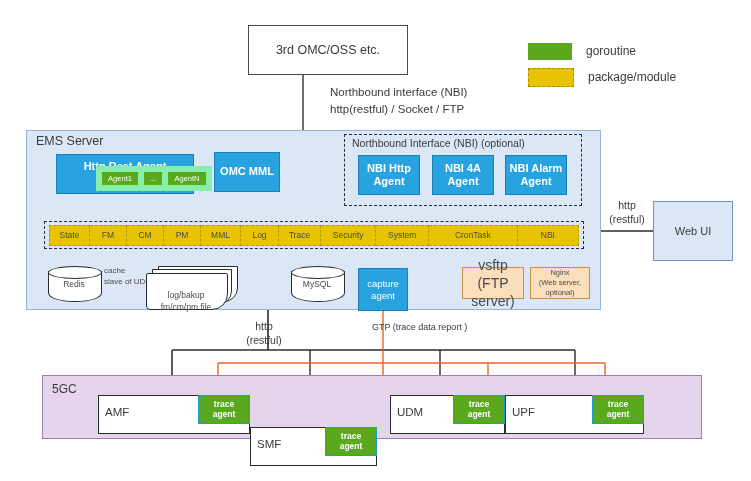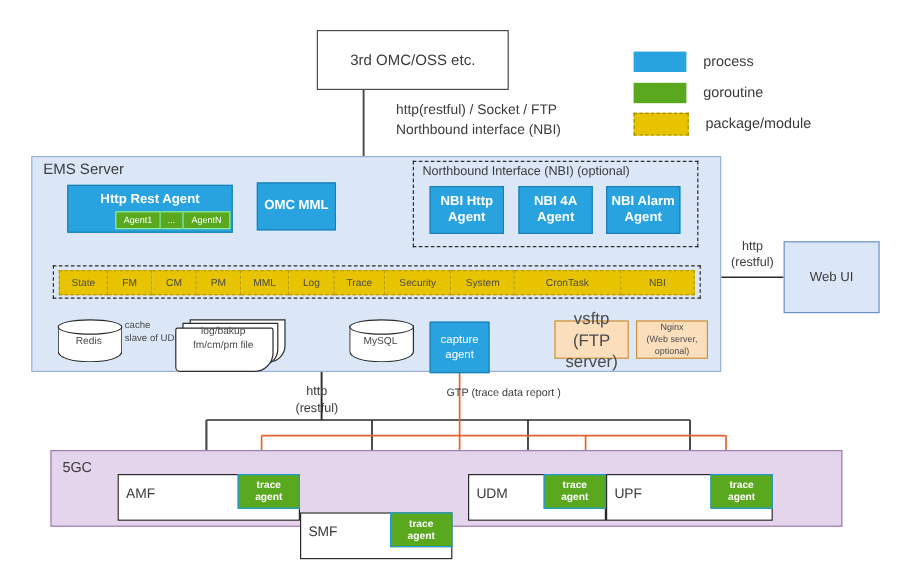--- a/index.html
+++ b/index.html
@@ -8,21 +8,21 @@
     font-family:"Liberation Sans", sans-serif;
     position:relative;overflow:hidden;color:#3b3b3b;
   }
   .abs{position:absolute;box-sizing:border-box;}
   .ctr{display:flex;align-items:center;justify-content:center;text-align:center;}
 
   
   #omc-box{
     left:248px;top:25px;width:160px;height:50px;
     border:1.5px solid #4a4a4a;background:#ffffff;
-    font-size:12.5px;color:#3b3b3b;margin-left:16px;
+    font-size:12.5px;color:#3b3b3b;
   }
   
   #legend{left:528px;top:38px;width:215px;height:78px;}
   .legend-row{display:flex;align-items:center;height:26px;}
   .legend-sw{width:44px;height:17px;margin-right:14px;flex:0 0 auto;}
   .sw-process{background:#29a3e0;}
   .sw-goroutine{background:#5aa81e;}
   .sw-package{background:#e8c400;border:1.5px dashed #a08c00;}
   .legend-txt{font-size:12px;color:#3b3b3b;}
 
@@ -38,21 +38,21 @@
 
   .proc{
     background:#29a3e0;border:1px solid #1b7fb5;
     color:#ffffff;font-weight:bold;font-size:11px;line-height:1.2;
     flex-direction:column;
   }
   #http-rest-agent{left:56px;top:154px;width:138px;height:40px;justify-content:flex-start;padding-top:5px;}
   #hra-title{font-size:11px;font-weight:bold;color:#fff;}
   #agents-row{position:absolute;left:39px;bottom:2px;display:flex;}
   .agent-cell{
-    background:#5aa81e;border:1px solid #86efac;color:#ffffff;
+    background:#5aa81e;border:6px solid #86efac;color:#ffffff;
     font-size:7.5px;font-weight:normal;height:13px;line-height:11px;
     display:flex;align-items:center;justify-content:center;
   }
   #agent1{width:36px;}
   #agentdots{width:18px;border-left:none;border-right:none;}
   #agentN{width:38px;text-align:right;}
 
   #omc-mml{left:214px;top:152px;width:66px;height:40px;}
 
   
@@ -100,21 +100,21 @@
 
   
   #docs{left:146px;top:266px;width:92px;height:42px;}
   .doc{
     position:absolute;border:1.2px solid #2b2b2b;background:#fff;
     border-radius:0 0 14px 0;
   }
   #doc3{left:12px;top:0px;width:78px;height:34px;}
   #doc2{left:6px;top:3px;width:78px;height:34px;}
   #doc1{left:0px;top:7px;width:80px;height:35px;border-radius:2px 2px 16px 4px;}
-  #doc-txt{position:absolute;left:4px;top:3px;width:72px;text-align:center;font-size:8.5px;line-height:1.45;color:#4a4a4a;}
+  #doc-txt{position:absolute;left:4px;top:23px;width:72px;text-align:center;font-size:8.5px;line-height:1.45;color:#4a4a4a;}
 
   #capture-agent{
     left:358px;top:268px;width:50px;height:43px;
     background:#29a3e0;border:1px solid #1b7fb5;color:#fff;
     font-weight:normal;font-size:9.5px;line-height:1.2;flex-direction:column;
   }
   .tanbox{
     background:#fbdfbc;border:1px solid #c98f3e;color:#4a4a4a;
     font-size:8.5px;line-height:1.3;flex-direction:column;
   }
@@ -191,37 +191,33 @@
 
   <line x1="357" y1="283" x2="333" y2="283" stroke="#e8622a" stroke-width="1.6"></line>
   <polygon points="327,283 335,278.8 335,287.2" fill="#e8622a"></polygon>
 </svg>
 
 <div class="abs ctr" id="omc-box">
   <span>3rd OMC/OSS etc.</span>
 </div>
 
 <div class="abs" id="legend">
-  <div class="legend-row">
-    <span class="legend-sw sw-process"></span>
-    <span class="legend-txt">process</span>
-  </div>
   <div class="legend-row">
     <span class="legend-sw sw-goroutine"></span>
     <span class="legend-txt">goroutine</span>
   </div>
   <div class="legend-row">
     <span class="legend-sw sw-package"></span>
     <span class="legend-txt">package/module</span>
   </div>
 </div>
 
 <div class="abs" id="nbi-caption">
+  <div>Northbound interface (NBI)</div>
   <div>http(restful) / Socket / FTP</div>
-  <div>Northbound interface (NBI)</div>
 </div>
 
 <div class="abs" id="ems"></div>
 <div class="abs" id="ems-title">EMS Server</div>
 
 <div class="abs ctr proc" id="http-rest-agent">
   <span id="hra-title">Http Rest Agent</span>
   <span id="agents-row">
     <span class="agent-cell" id="agent1">Agent1</span>
     <span class="agent-cell" id="agentdots">...</span>

